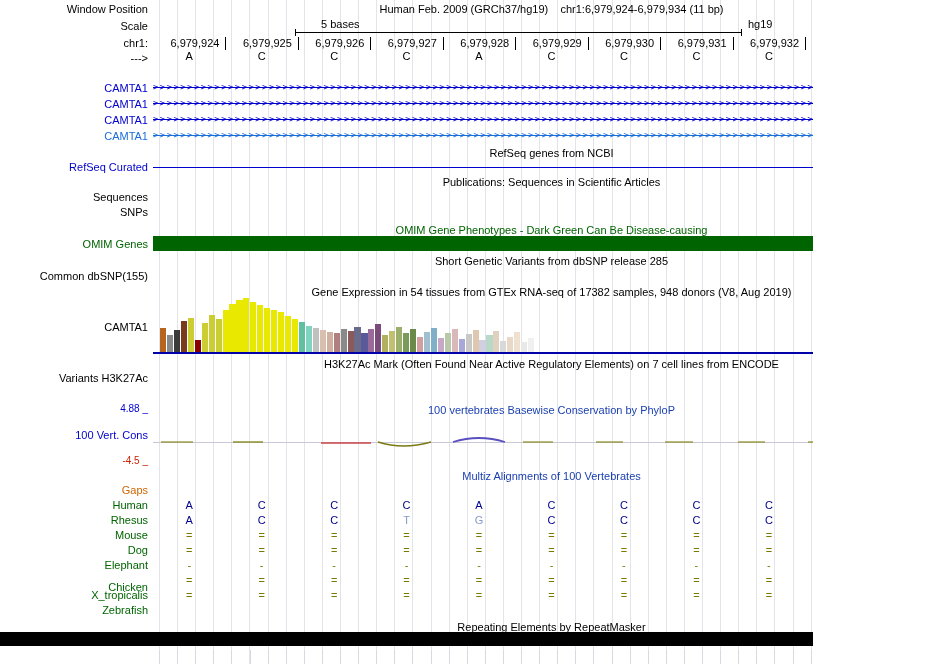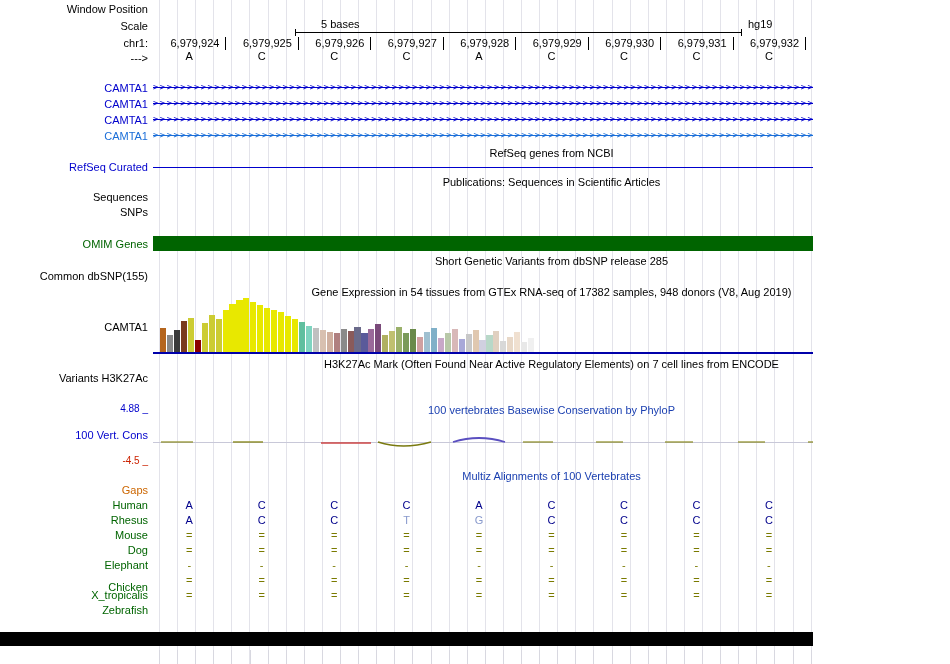--- a/index.html
+++ b/index.html
@@ -213,20 +213,25 @@
       <div class="vgrid" style="left: 829px;"></div>
       <div class="vgrid" style="left: 847px;"></div>
       <div class="vgrid" style="left: 865px;"></div>
       <div class="vgrid" style="left: 883px;"></div>
       <div class="vgrid" style="left: 901px;"></div>
       <div class="vgrid" style="left: 919px;"></div>
       <div class="vgrid" style="left: 937px;"></div>
     </div>
 
   <div class="label-col" style="top:3px;">Window Position</div>
+  <div class="center-title" style="top:3px;">
+    <span>Human Feb. 2009 (GRCh37/hg19)</span>
+    &nbsp;&nbsp;
+    <span>chr1:6,979,924-6,979,934 (11 bp)</span>
+  </div>
 
   <div class="label-col" style="top:20px;">Scale</div>
   <div class="ruler-tick" style="top:18px; left:321px;">5 bases</div>
   <div class="ruler-bar" style="top:32px; left:295px; width:447px;"></div>
   <div class="ruler-tick" style="top:18px; left:748px;">hg19</div>
 
   <div class="label-col" style="top:37px;">chr1:</div>
   <div id="ruler-ticks" class="track-area" style="top:37px; height:14px;">
       <div class="ruler-tick" style="left: 17.4545px; top: 0px;">6,979,924</div>
       <div style="position: absolute; left: 72.4545px; top: 0px; width: 1px; height: 13px; background: rgb(0, 0, 0);"></div>
@@ -278,20 +283,21 @@
 
   <div class="label-col label-blue" style="top:161px;">RefSeq Curated</div>
   <div class="center-title" style="top:147px;">RefSeq genes from NCBI</div>
   <div class="hline" style="top:167px;"></div>
 
   <div class="label-col" style="top:191px;">Sequences</div>
   <div class="center-title" style="top:176px;">Publications: Sequences in Scientific Articles</div>
 
   <div class="label-col" style="top:206px;">SNPs</div>
 
+  <div class="center-title title-green" style="top:224px;">OMIM Gene Phenotypes - Dark Green Can Be Disease-causing</div>
   <div class="label-col label-dgreen" style="top:238px;">OMIM Genes</div>
   <div class="omim-bar" style="top:236px;"></div>
 
   <div class="label-col" style="top:270px;">Common dbSNP(155)</div>
   <div class="center-title" style="top:255px;">Short Genetic Variants from dbSNP release 285</div>
 
   <div class="center-title" style="top:286px;">Gene Expression in 54 tissues from GTEx RNA-seq of 17382 samples, 948 donors (V8, Aug 2019)</div>
   <div class="label-col" style="top:321px;">CAMTA1</div>
   <div id="gtex-chart" style="position:absolute; left:160px; top:298px; width:375px; height:54px;">
       <div class="bar" style="left: 0px; width: 6.14444px; height: 24.2449px; background: rgb(181, 101, 29);"></div>
@@ -471,20 +477,21 @@
         <div class="base-cell" style="left: 463.955px; top: 0px; color: rgb(122, 122, 0);">=</div>
         <div class="base-cell" style="left: 536.409px; top: 0px; color: rgb(122, 122, 0);">=</div>
         <div class="base-cell" style="left: 608.864px; top: 0px; color: rgb(122, 122, 0);">=</div>
         <div class="base-cell" style="left: 681.318px; top: 0px; color: rgb(122, 122, 0);">=</div>
         <div class="base-cell" style="left: 753.773px; top: 0px; color: rgb(122, 122, 0);">=</div>
       </div>
       <div class="label-col" style="top: 604px; color: rgb(0, 100, 0);">Zebrafish</div>
       <div class="base-row" style="top: 604px;"></div>
     </div>
 
+  <div class="center-title" style="top:621px;">Repeating Elements by RepeatMasker</div>
   <div class="label-col" style="top:634px;">RepeatMasker</div>
   <div class="repeat-bar" style="top:632px;"></div>
   <div class="bottom-ticks" style="top:650px;" id="bottom-ticks">
       <i style="left: 6px;"></i>
       <i style="left: 24px;"></i>
       <i style="left: 42px;"></i>
       <i style="left: 60px;"></i>
       <i style="left: 78px;"></i>
       <i style="left: 97px;"></i>
       <i style="left: 115px;"></i>

